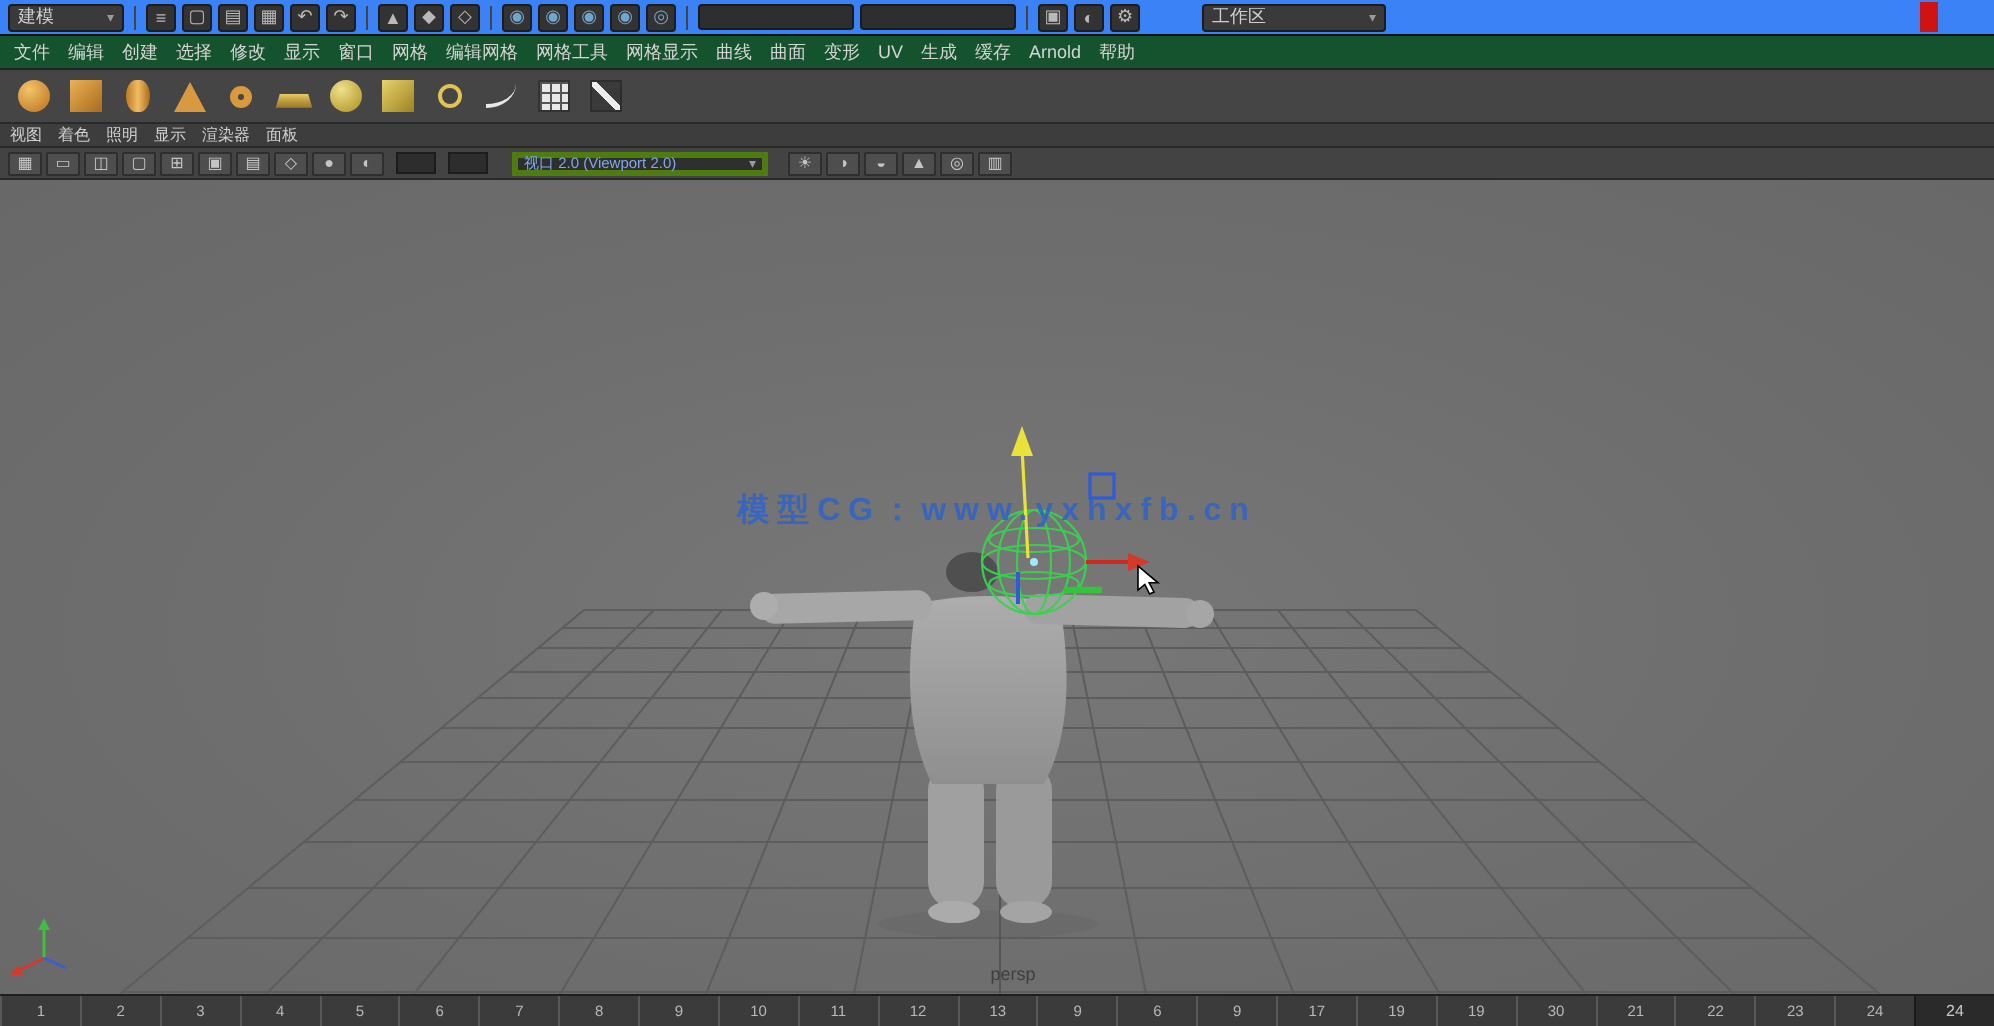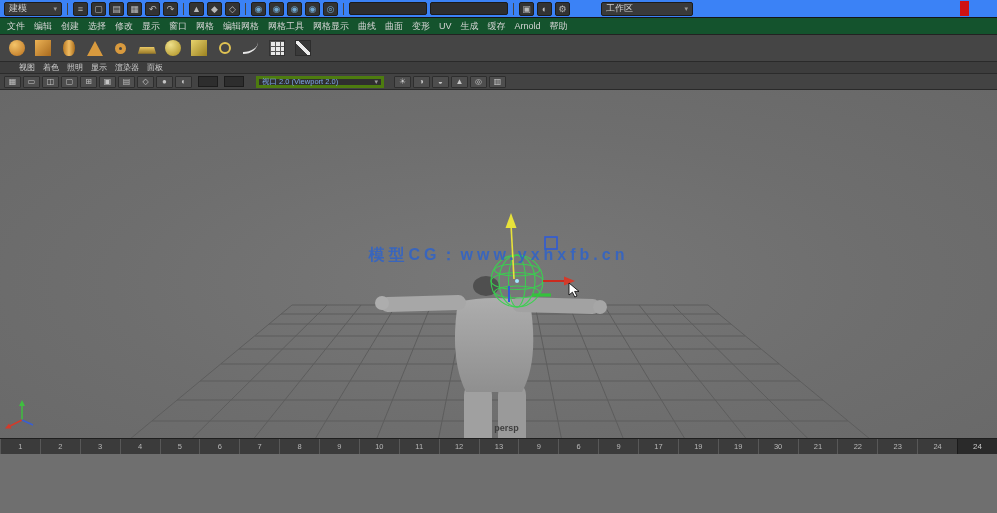--- a/index.html
+++ b/index.html
@@ -45,39 +45,39 @@
   .shape-nsphere { border-radius:50%; background:radial-gradient(circle at 35% 30%, #efe08a, #ab8e1f); }
   .shape-ncube   { background:linear-gradient(135deg,#e8d36d,#9c8220); }
   .shape-ncircle { width:12px; height:12px; background:none; border:2px solid #e0c353; border-radius:50%; }
   .shape-curve   { background:none; border-bottom:2px solid #e8e8e8; border-radius:0 0 100% 0; width:15px; height:12px; }
   .shape-grid    { background-color:#e8e8e8; background-image:linear-gradient(#555 1px,transparent 1px),
                    linear-gradient(90deg,#555 1px,transparent 1px); background-size:5px 5px; border:1px solid #333; }
   .shape-pen     { background:linear-gradient(45deg,transparent 42%,#ececec 42%,#ececec 58%,transparent 58%); border:1px solid #2d2d2d; background-color:#3a3a3a; }
 
   
   .panel-menus { height:12px; background:#3d3d3d; border-bottom:1px solid #2b2b2b;
-    display:flex; align-items:center; gap:8px; padding:0 19px; }
+    display:flex; align-items:center; gap:8px; padding:0 5px; }
   .panel-menu-item { font-size:8px; color:#cfcfcf; cursor:pointer; }
   .panel-icons { height:16px; background:#434343; border-bottom:1px solid #2a2a2a;
     display:flex; align-items:center; gap:2px; padding:0 4px; }
   .picon { width:17px; height:12px; display:flex; align-items:center; justify-content:center;
     background:#4e4e4e; border:1px solid #2e2e2e; border-radius:1px; color:#c5c5c5; font-size:8px; cursor:pointer; }
   .tiny-field { width:20px; height:11px; background:#2d2d2d; border:1px solid #1c1c1c; margin-left:4px; }
   .renderer-dd { width:128px; height:12px; margin-left:10px; display:flex; align-items:center; justify-content:space-between;
     background:#2f2f2f; border:3px solid #4d7c0f; color:#7fa8e8; font-size:7.5px; padding:0 3px; cursor:pointer; }
 
   
-  .viewport { position:relative; height:348px; overflow:hidden;
+  .viewport { position:relative; height:407px; overflow:hidden;
     background:radial-gradient(ellipse at 50% 55%, #787878 0%, #6e6e6e 55%, #686868 100%);padding-left:16px; }
   .scene-svg { position:absolute; left:0; top:0; }
   .watermark { position:absolute; top:155px; left:50%; transform:translateX(-50%);
     white-space:nowrap; font-size:16px; font-weight:bold; letter-spacing:4px;
     color:#2f63c9; opacity:.85; pointer-events:none; }
   .persp-label { position:absolute; bottom:5px; left:16px; right:0; text-align:center;
-    font-size:9px; color:#3f3f3f;font-weight:bold; }
+    font-size:9px; color:#3f3f3f; }
   .axis-gizmo { position:absolute; left:2px; bottom:6px; }
 
   
   .timeline { height:16px; background:#3b3b3b; border-top:1px solid #1f1f1f;
     display:flex; align-items:stretch; }
   .ticks { flex:1; display:flex; }
   .tick { flex:1; border-left:1px solid #585858; color:#b8b8b8; font-size:7.5px;
     display:flex; align-items:center; justify-content:center; }
   .end-frame { width:40px; background:#2a2a2a; border-left:1px solid #1b1b1b; color:#c9c9c9;
     font-size:8px; display:flex; align-items:center; justify-content:center; }

